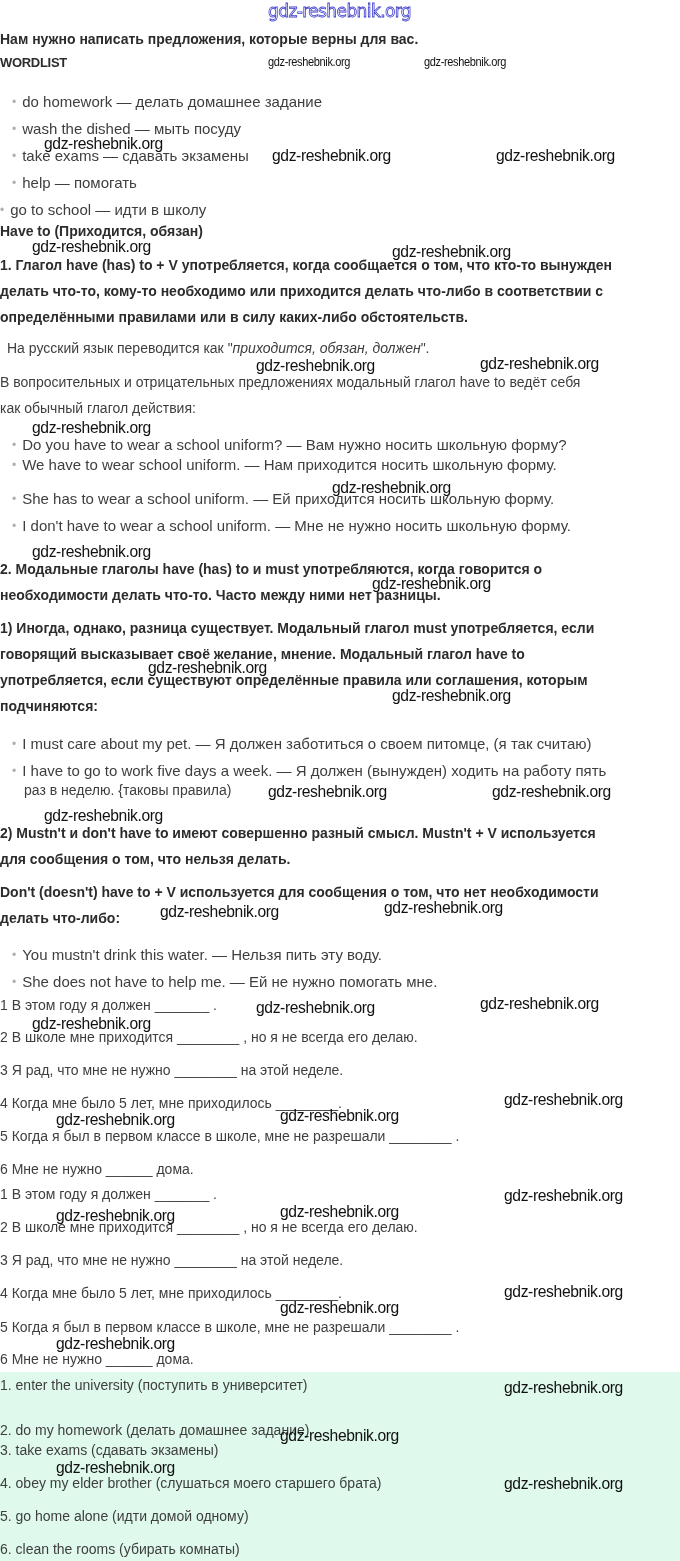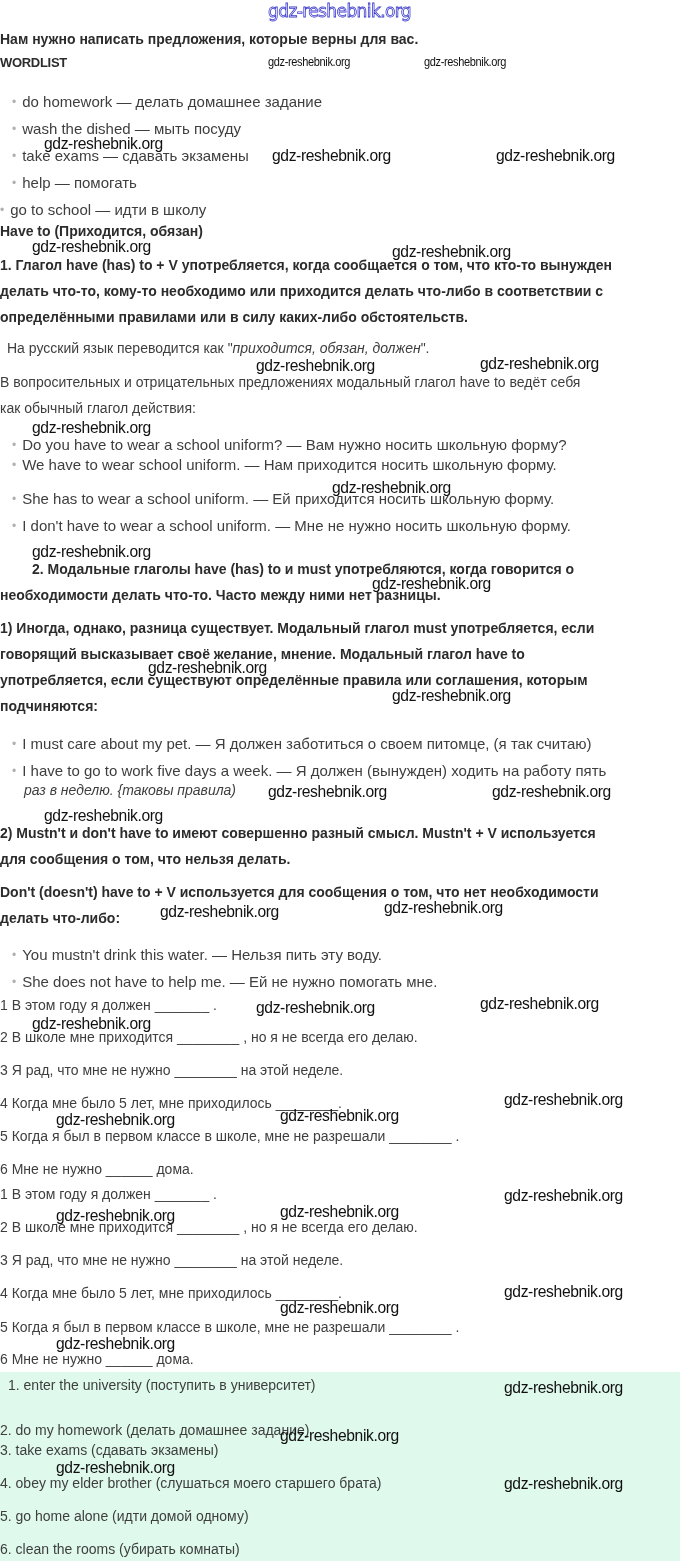--- a/index.html
+++ b/index.html
@@ -44,31 +44,31 @@
 <div class="abs reg" style="left:0; top:374px; font-size:14px;">В вопросительных и отрицательных предложениях модальный глагол have to ведёт себя</div>
 <div class="abs reg" style="left:0; top:400px; font-size:14px;">как обычный глагол действия:</div>
 
 <div>
   <div class="abs reg bullet" style="left:12px; top:436px;">Do you have to wear a school uniform? — Вам нужно носить школьную форму?</div>
   <div class="abs reg bullet" style="left:12px; top:456px;">We have to wear school uniform. — Нам приходится носить школьную форму.</div>
   <div class="abs reg bullet" style="left:12px; top:490px;">She has to wear a school uniform. — Ей приходится носить школьную форму.</div>
   <div class="abs reg bullet" style="left:12px; top:517px;">I don't have to wear a school uniform. — Мне не нужно носить школьную форму.</div>
 </div>
 
-<div class="abs bold" style="left:0; top:561px;padding-left:32px;">2. Модальные глаголы have (has) to и must употребляются, когда говорится о</div>
+<div class="abs bold" style="left:0; top:561px;">2. Модальные глаголы have (has) to и must употребляются, когда говорится о</div>
 <div class="abs bold" style="left:0; top:587px;">необходимости делать что-то. Часто между ними нет разницы.</div>
 
 <div class="abs bold" style="left:0; top:620px;">1) Иногда, однако, разница существует. Модальный глагол must употребляется, если</div>
 <div class="abs bold" style="left:0; top:646px;">говорящий высказывает своё желание, мнение. Модальный глагол have to</div>
 <div class="abs bold" style="left:0; top:672px;">употребляется, если существуют определённые правила или соглашения, которым</div>
 <div class="abs bold" style="left:0; top:698px;">подчиняются:</div>
 
 <div class="abs reg bullet" style="left:12px; top:735px;">I must care about my pet. — Я должен заботиться о своем питомце, (я так считаю)</div>
 <div class="abs reg bullet" style="left:12px; top:762px;">I have to go to work five days a week. — Я должен (вынужден) ходить на работу пять</div>
-<div class="abs reg" style="left:24px; top:782px; font-size:14px;font-style:italic;">раз в неделю. {таковы правила)</div>
+<div class="abs reg" style="left:24px; top:782px; font-size:14px;">раз в неделю. {таковы правила)</div>
 
 <div class="abs bold" style="left:0; top:825px;">2) Mustn't и don't have to имеют совершенно разный смысл. Mustn't + V используется</div>
 <div class="abs bold" style="left:0; top:851px;">для сообщения о том, что нельзя делать.</div>
 
 <div class="abs bold" style="left:0; top:884px;">Don't (doesn't) have to + V используется для сообщения о том, что нет необходимости</div>
 <div class="abs bold" style="left:0; top:910px;">делать что-либо:</div>
 
 <div class="abs reg bullet" style="left:12px; top:946px;">You mustn't drink this water. — Нельзя пить эту воду.</div>
 <div class="abs reg bullet" style="left:12px; top:973px;">She does not have to help me. — Ей не нужно помогать мне.</div>
 
@@ -85,21 +85,21 @@
   <div class="abs task" style="left:0; top:1186px;">1 В этом году я должен _______ .</div>
   <div class="abs task" style="left:0; top:1219px;">2 В школе мне приходится ________ , но я не всегда его делаю.</div>
   <div class="abs task" style="left:0; top:1252px;">3 Я рад, что мне не нужно ________ на этой неделе.</div>
   <div class="abs task" style="left:0; top:1285px;">4 Когда мне было 5 лет, мне приходилось ________.</div>
   <div class="abs task" style="left:0; top:1319px;">5 Когда я был в первом классе в школе, мне не разрешали ________ .</div>
   <div class="abs task" style="left:0; top:1351px;">6 Мне не нужно ______ дома.</div>
 </div>
 
 <div class="answers"></div>
 <div>
-  <div class="abs task" style="left:0; top:1377px;padding-left:8px;">1. enter the university (поступить в университет)</div>
+  <div class="abs task" style="left:0; top:1377px;">1. enter the university (поступить в университет)</div>
   <div class="abs task" style="left:0; top:1410px;margin-top:12px;">2. do my homework (делать домашнее задание)</div>
   <div class="abs task" style="left:0; top:1442px;">3. take exams (сдавать экзамены)</div>
   <div class="abs task" style="left:0; top:1475px;">4. obey my elder brother (слушаться моего старшего брата)</div>
   <div class="abs task" style="left:0; top:1508px;">5. go home alone (идти домой одному)</div>
   <div class="abs task" style="left:0; top:1541px;">6. clean the rooms (убирать комнаты)</div>
 </div>
 
 <div>
   <div class="wm wm-small" style="left:268px; top:55px;">gdz-reshebnik.org</div>
   <div class="wm wm-small" style="left:424px; top:55px;">gdz-reshebnik.org</div>

